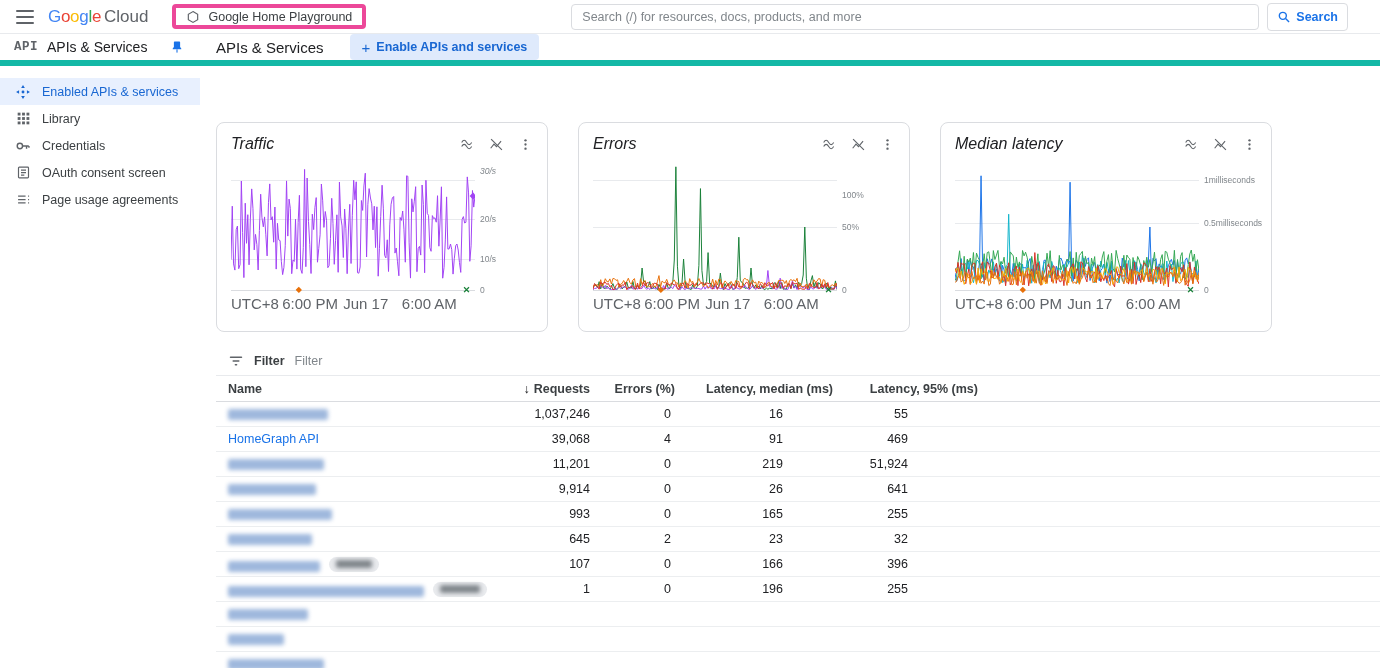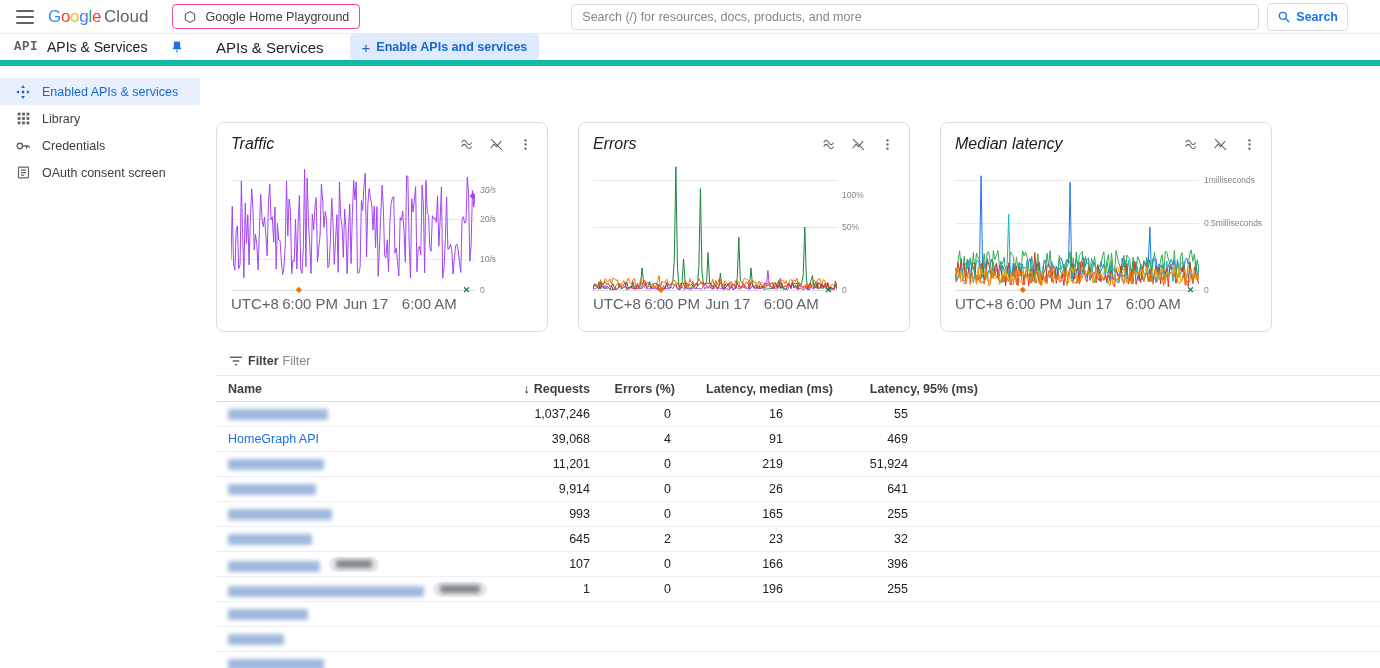--- a/index.html
+++ b/index.html
@@ -6,21 +6,21 @@
   html,body { width:1380px; height:668px; overflow:hidden; background:#fff;
     font-family:"Liberation Sans", sans-serif; color:#202124; }
 
   
   .topbar { height:34px; border-bottom:1px solid #e8eaed; display:flex; align-items:center; padding:0 16px; gap:14px; }
   .iconbtn { display:flex; align-items:center; color:#5f6368; background:none; border:none; cursor:pointer; }
   .logo { display:flex; align-items:baseline; font-size:17px; gap:3px; cursor:pointer; }
   .logo .gword { font-weight:500; letter-spacing:-0.3px; }
   .logo .cloud { color:#5f6368; }
   .project-btn { display:flex; align-items:center; gap:8px; height:25px; padding:0 10px; margin-left:10px;
-    border:1px solid #ec4899; border-radius:4px; background:#fff; font-size:12.5px; color:#3c4043; cursor:pointer; font-family:inherit; }
+    border:4px solid #ec4899; border-radius:4px; background:#fff; font-size:12.5px; color:#3c4043; cursor:pointer; font-family:inherit; }
   .search-area { margin-left:auto; display:flex; align-items:center; gap:8px; margin-right:16px; }
   .search-input { width:688px; height:26px; border:1px solid #dadce0; border-radius:4px; padding:0 10px;
     font-size:12.5px; color:#3c4043; font-family:inherit; }
   .search-input::placeholder { color:#80868b; }
   .search-btn { display:flex; align-items:center; gap:5px; height:28px; padding:0 9px; border:1px solid #dadce0;
     border-radius:4px; background:#fff; color:#1a73e8; font-size:12.5px; font-weight:700; cursor:pointer; font-family:inherit; }
 
   
   .band { height:32px; border-bottom:6px solid #14b8a6; display:flex; align-items:center; }
   .side-head { width:200px; display:flex; align-items:center; gap:9px; padding-left:14px; }
@@ -56,21 +56,21 @@
   .gline { position:absolute; left:0; right:0; height:1px; background:#e8eaed; }
   .baseline { position:absolute; left:0; right:0; bottom:0; height:1px; background:#dadce0; }
   .ylab { position:absolute; left:100%; margin-left:5px; transform:translateY(-50%); font-size:8.5px; color:#80868b; white-space:nowrap; }
   .xlab { position:absolute; top:132px; font-size:15px; color:#5f6368; white-space:nowrap; }
   .mk { position:absolute; line-height:1; }
   .mk-diamond { color:#e8710a; font-size:8px; bottom:-3px; }
   .mk-x { color:#188038; font-weight:700; font-size:9px; bottom:-4px; }
   .mk-zero { left:100%; margin-left:5px; bottom:-3px; font-size:8.5px; color:#80868b; }
 
   
-  .filter-row { display:flex; align-items:center; gap:4px; height:30px; margin-top:14px; border-bottom:1px solid #e8eaed; padding-left:12px; }
+  .filter-row { display:flex; align-items:center; gap:10px; height:30px; margin-top:14px; border-bottom:1px solid #e8eaed; padding-left:12px; }
   .filter-label { font-size:12.5px; font-weight:700; color:#3c4043; }
   .filter-input { border:none; outline:none; font-size:12.5px; flex:1; font-family:inherit; color:#202124; }
   .filter-input::placeholder { color:#80868b; }
   .filter-icon { color:#5f6368; display:flex; }
 
   .thead,.trow { display:grid; grid-template-columns:292px 70px 85px 158px 145px 1fr; align-items:center; padding-left:12px; }
   .thead { height:26px; border-bottom:1px solid #dadce0; font-size:12.5px; font-weight:700; color:#3c4043; }
   .trow { height:25px; border-bottom:1px solid #eceef0; font-size:12.5px; color:#202124; }
   .num { text-align:right; }
   .h-req { display:flex; justify-content:flex-end; gap:4px; align-items:center; }
@@ -180,20 +180,28 @@
       </div>
       <div class="nav-item">
         <span class="nicon">
           <svg width="15" height="15" viewBox="0 0 18 18" fill="none" stroke="currentColor" stroke-width="1.4">
             <rect x="3" y="2.5" width="12" height="13" rx="1"></rect>
             <path d="M6 6.2h6M6 9.2h6M6 12.2h4"></path>
           </svg>
         </span>
         <span>OAuth consent screen</span>
       </div>
+      <div class="nav-item">
+        <span class="nicon">
+          <svg width="15" height="15" viewBox="0 0 18 18" fill="none" stroke="currentColor" stroke-width="1.5">
+            <path d="M2.5 5h9M14.5 5h1.2M2.5 9h9M14.5 9h1.2M2.5 13h9M14.5 13h1.2"></path>
+          </svg>
+        </span>
+        <span>Page usage agreements</span>
+      </div>
     </div>
 
   <div class="main">
     <div class="cards" id="charts">
         <div class="card">
           <div class="card-head">
             <span class="card-title">Traffic</span>
             <span class="card-icons">
               <span>
                 <svg width="15" height="15" viewBox="0 0 18 18" fill="none" stroke="currentColor" stroke-width="1.3">
@@ -211,21 +219,21 @@
                 <svg width="15" height="15" viewBox="0 0 18 18" fill="currentColor">
                   <circle cx="9" cy="4" r="1.4"></circle>
                   <circle cx="9" cy="9" r="1.4"></circle>
                   <circle cx="9" cy="14" r="1.4"></circle>
                 </svg>
               </span>
             </span>
           </div>
           <div class="plot">
             <div class="gline" style="top: 16.64px;"></div>
-            <span class="ylab" style="top: 27px; font-style: italic;">30/s</span>
+            <span class="ylab" style="top: 8px; font-style: italic;">30/s</span>
             <div class="gline" style="top: 56.32px;"></div>
             <span class="ylab" style="top: 56.32px;">20/s</span>
             <div class="gline" style="top: 96px;"></div>
             <span class="ylab" style="top: 96px;">10/s</span>
             <div class="baseline"></div>
             <svg viewBox="0 0 250 128" preserveAspectRatio="none">
               <polyline points="0.0,96.6 1.3,43.2 2.6,100.9 4.0,107.1 5.3,66.7 6.6,63.0 7.9,105.7 9.3,101.6 10.6,18.0 11.9,69.5 13.2,114.6 14.6,40.2 15.9,80.3 17.2,51.7 18.5,101.8 19.8,56.9 21.2,25.9 22.5,45.7 23.8,86.9 25.1,71.4 26.5,81.5 27.8,107.0 29.1,67.6 30.4,31.2 31.7,54.6 33.1,63.8 34.4,53.9 35.7,71.8 37.0,92.9 38.4,39.4 39.7,20.9 41.0,56.9 42.3,53.7 43.7,79.2 45.0,44.0 46.3,106.1 47.6,60.3 48.9,76.9 50.3,77.6 51.6,98.7 52.9,111.6 54.2,104.5 55.6,82.7 56.9,17.9 58.2,73.1 59.5,36.1 60.8,45.6 62.2,110.7 63.5,97.1 64.8,98.4 66.1,56.3 67.5,106.1 68.8,59.5 70.1,32.3 71.4,106.1 72.8,110.4 74.1,84.4 75.4,6.4 76.7,103.7 78.0,15.0 79.4,58.6 80.7,81.5 82.0,110.5 83.3,51.2 84.7,66.6 86.0,44.4 87.3,34.6 88.6,99.2 89.9,85.6 91.3,71.8 92.6,21.0 93.9,37.2 95.2,64.4 96.6,48.5 97.9,57.2 99.2,104.7 100.5,102.7 101.9,75.3 103.2,35.3 104.5,60.4 105.8,101.3 107.1,77.7 108.5,51.8 109.8,109.3 111.1,19.1 112.4,53.9 113.8,62.9 115.1,94.5 116.4,46.0 117.7,65.7 119.0,110.7 120.4,65.0 121.7,41.3 123.0,100.5 124.3,52.3 125.7,17.3 127.0,36.8 128.3,18.8 129.6,109.7 131.0,110.2 132.3,104.0 133.6,37.5 134.9,47.4 136.2,22.9 137.6,10.2 138.9,94.0 140.2,41.7 141.5,25.6 142.9,35.0 144.2,40.8 145.5,66.9 146.8,43.2 148.1,84.6 149.5,43.8 150.8,113.2 152.1,85.3 153.4,53.3 154.8,22.2 156.1,45.2 157.4,92.4 158.7,94.9 160.1,76.8 161.4,108.5 162.7,61.9 164.0,41.3 165.3,35.0 166.7,33.5 168.0,90.1 169.3,85.0 170.6,98.8 172.0,112.8 173.3,54.5 174.6,57.4 175.9,48.0 177.2,66.2 178.6,99.2 179.9,12.8 181.2,13.3 182.5,79.2 183.9,115.1 185.2,35.8 186.5,48.9 187.8,38.2 189.2,23.7 190.5,108.7 191.8,85.5 193.1,83.4 194.4,92.1 195.8,22.0 197.1,41.4 198.4,109.8 199.7,17.3 201.1,50.4 202.4,52.4 203.7,84.5 205.0,88.3 206.3,52.6 207.7,55.7 209.0,54.8 210.3,59.2 211.6,32.7 213.0,83.2 214.3,56.2 215.6,23.8 216.9,115.2 218.3,104.4 219.6,76.9 220.9,33.9 222.2,86.1 223.5,85.9 224.9,81.0 226.2,86.7 227.5,111.1 228.8,95.7 230.2,82.7 231.5,81.0 232.8,87.0 234.1,99.6 235.4,109.4 236.8,56.3 238.1,53.6 239.4,60.0 240.7,59.3 242.1,13.9 243.4,29.9 244.7,98.3 246.0,82.8 247.4,27.5 248.7,44.1 250.0,32.9" fill="none" stroke="#a142f4" stroke-width="1"></polyline>
               <polygon points="248,29.429188513755804 251.5,32.929188513755804 248,36.429188513755804 244.5,32.929188513755804" fill="#a142f4"></polygon>
             </svg>
             <span class="mk mk-diamond" style="left: 26.5%;">◆</span>

